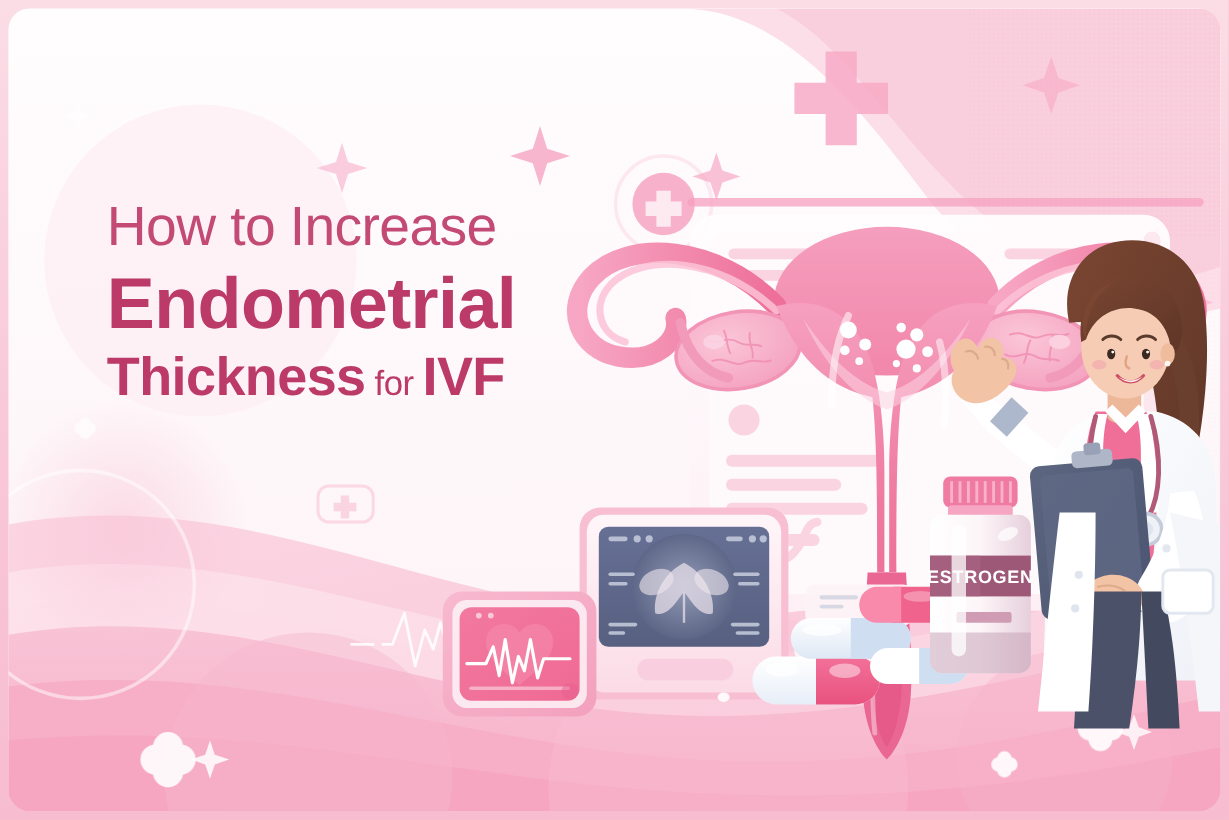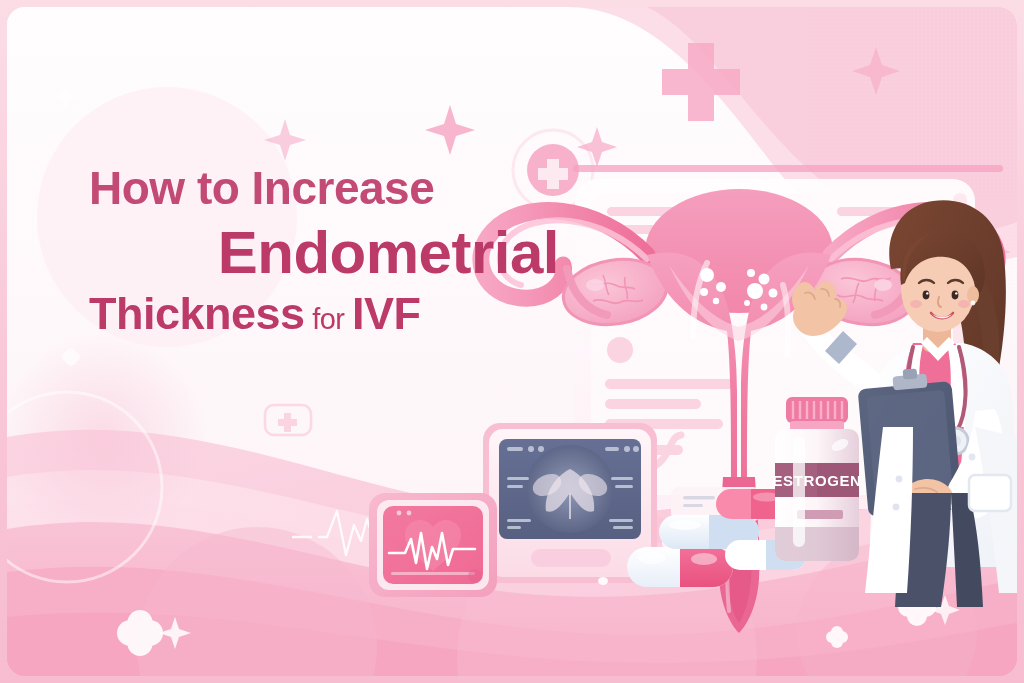--- a/index.html
+++ b/index.html
@@ -20,22 +20,22 @@
     background:
       linear-gradient(170deg,#fffafc 0%,#fef6f9 26%,#fde9f0 42%,#fbd3e0 62%,#f9bed2 82%,#f8b6cc 100%);
   }
   .layer{position:absolute;left:0;top:0;width:1010px;height:669px;pointer-events:none;}
   svg{display:block;}
   
   #headline{
     position:absolute;left:82px;top:158px;width:470px;z-index:40;
   }
   .ln{margin:0;line-height:1.0;letter-spacing:-0.5px;white-space:nowrap;}
-  #line1{font-size:46px;font-weight:700;color:#c34a74;margin-bottom:12px;}
-  #line2{font-size:60px;font-weight:700;color:#bb3a68;margin-bottom:8px;text-align:right;}
+  #line1{font-size:46px;font-weight:400;color:#c34a74;margin-bottom:12px;}
+  #line2{font-size:60px;font-weight:700;color:#bb3a68;margin-bottom:8px;}
   #line3{font-size:45px;font-weight:700;color:#bb3a68;}
   #line3 .light{font-weight:400;font-size:29px;}
 </style>
 </head>
 <body>
 
 <div id="banner">
   <div id="card">
 
     <svg class="layer" width="1010" height="669" viewBox="0 0 1010 669">

